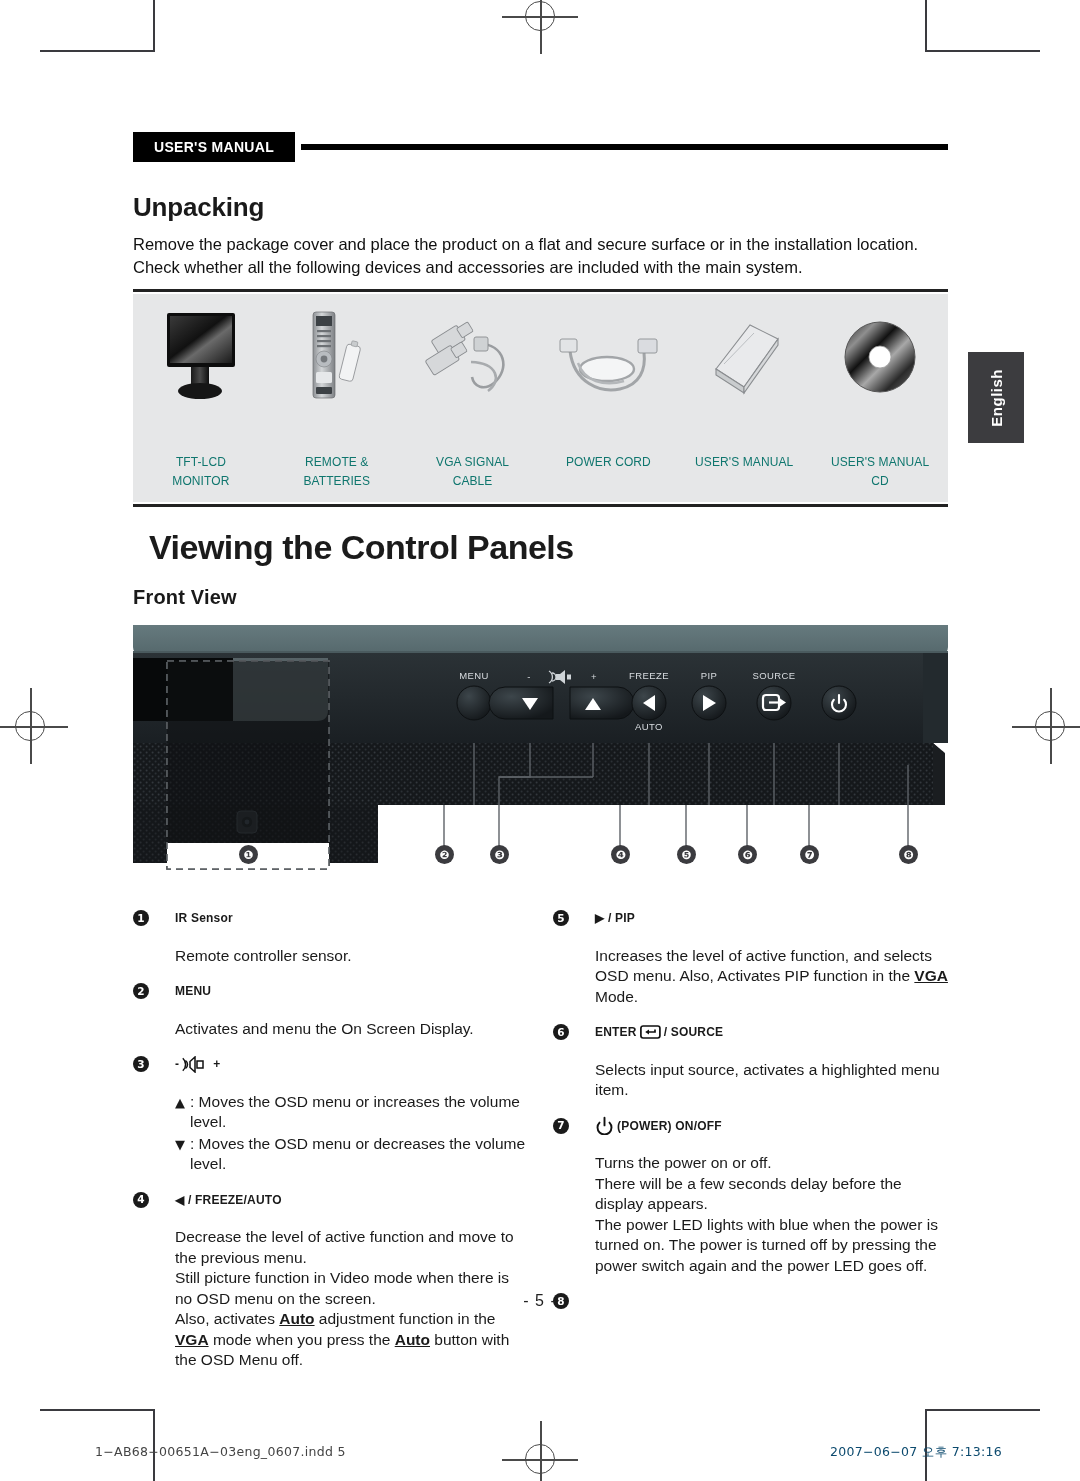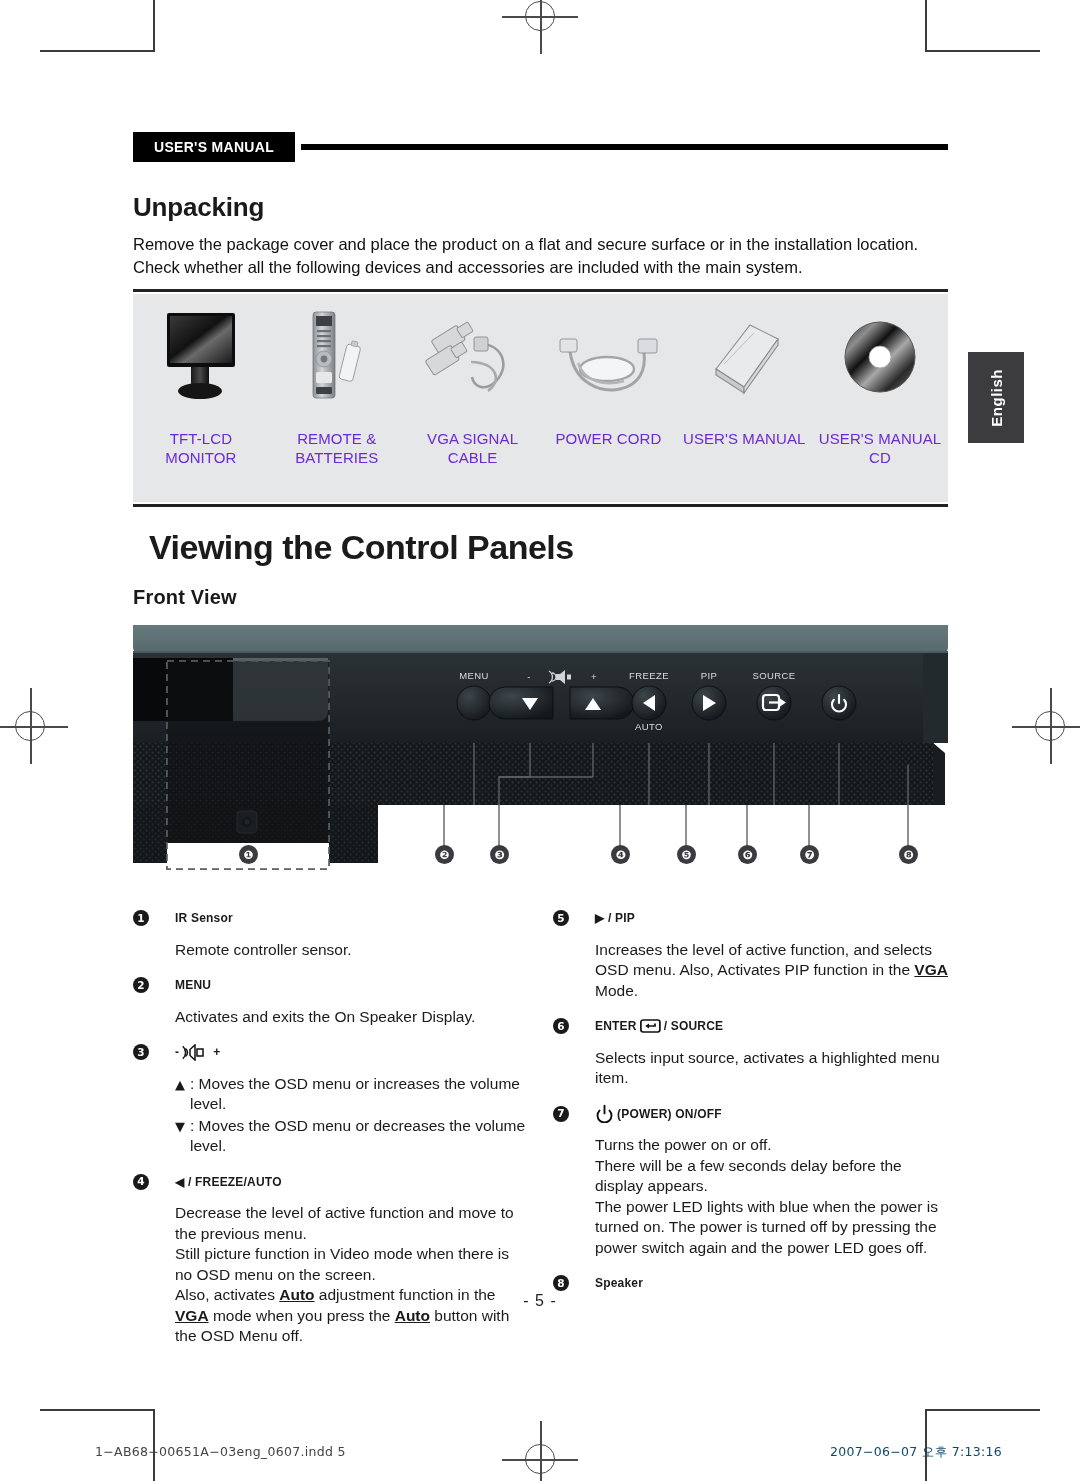--- a/index.html
+++ b/index.html
@@ -39,21 +39,21 @@
   #header-rule { position: absolute; left: 168px; top: 12px; width: 647px; height: 6px; background: #000; }
 
   
   #unpacking-title { position: absolute; left: 133px; top: 192px; font-size: 26px; font-weight: bold; letter-spacing: -.2px; }
   #unpacking-body { position: absolute; left: 133px; top: 233px; width: 790px; font-size: 16.5px; line-height: 23px; color: #111; }
 
   #unpack-box { position: absolute; left: 133px; top: 289px; width: 815px; height: 218px; border-top: 3px solid #222; border-bottom: 3px solid #222; background: #fff; }
   #accessories { position: absolute; left: 133px; top: 294px; width: 815px; height: 208px; background: #e6e7e8; display: flex; }
   .acc-cell { flex: 1; display: flex; flex-direction: column; align-items: center; }
   .acc-art { height: 135px; display: flex; align-items: center; justify-content: center; }
-  .acc-label { font-size: 15px; line-height: 19px; text-align: center; color: #6d28d9; letter-spacing: .1px; }
+  .acc-label { font-size: 12px; line-height: 19px; text-align: center; color: #0f766e; letter-spacing: .1px; margin-top: 24px; }
 
   
   #english-tab {
     position: absolute; left: 968px; top: 352px; width: 56px; height: 91px;
     background: #3c3c3f; color: #fff; font-size: 15px; font-weight: bold;
     display: flex; align-items: center; justify-content: center;
   }
   #english-tab span { writing-mode: vertical-rl; transform: rotate(180deg); letter-spacing: .5px; }
 
   #control-title { position: absolute; left: 133px; top: 528px; font-size: 34px; font-weight: bold; letter-spacing: -.5px; color: #1b1b1b; margin-left: 16px; }
@@ -78,21 +78,21 @@
 
   .item { margin-bottom: 15px; position: relative; padding-left: 42px; }
   .item .marker {
     position: absolute; left: 0; top: 2px;
     width: 16px; height: 16px; border-radius: 50%;
     background: #1a1a1a; color: #fff; font-size: 10.5px; font-weight: bold;
     display: flex; align-items: center; justify-content: center;
     font-family: "DejaVu Sans", sans-serif;
   }
   .item .head { font-weight: bold; font-size: 12px; letter-spacing: .2px; display: flex; align-items: center; gap: 3px; }
-  .item .body { margin-top: 11px; font-size: 15.5px; line-height: 20.5px; }
+  .item .body { margin-top: 17px; font-size: 15.5px; line-height: 20.5px; }
   .item .body b { font-weight: bold; text-decoration: underline; }
   .sub { padding-left: 0; display: flex; gap: 5px; margin-top: 1px; }
   .sub .g { flex: none; font-family: "DejaVu Sans", sans-serif; font-size: 13px; line-height: 21px; }
   .sub .t { flex: 1; }
   .vol-icon { display: inline-flex; align-items: center; vertical-align: middle; }
 
   #page-number { position: absolute; left: 0; top: 1292px; width: 1080px; text-align: center; font-size: 16px; color: #222; letter-spacing: 1px; }
 
   #footer-left  { position: absolute; left: 95px;  top: 1444px; font-size: 12.5px; color: #444; letter-spacing: .3px; font-family: "DejaVu Sans", sans-serif; }
   #footer-right { position: absolute; right: 78px; top: 1444px; font-size: 12.5px; color: #0c4a6e; letter-spacing: .3px; font-family: "DejaVu Sans", sans-serif; text-align: center; }
@@ -427,21 +427,21 @@
           <span>IR Sensor</span>
         </div>
       <div class="body">Remote controller sensor.</div>
     </div>
 
     <div class="item">
       <div class="marker">2</div>
       <div class="head">
           <span>MENU</span>
         </div>
-      <div class="body">Activates and exits the On Speaker Display.</div>
+      <div class="body">Activates and menu the On Screen Display.</div>
     </div>
 
     <div class="item">
       <div class="marker">3</div>
       <div class="head">
         <span>-</span>
         <span class="vol-icon">
           <svg width="28" height="17" viewBox="0 0 28 17">
             <g fill="none" stroke="#111" stroke-width="1.5">
               <path d="M3.5 4.5 a5 5 0 0 1 0 8"></path>
@@ -520,23 +520,20 @@
       </div>
       <div class="body">
         <div>Turns the power on or off.</div>
         <div>There will be a few seconds delay before the display appears.</div>
         <div>The power LED lights with blue when the power is turned on. The power is turned off by pressing the power switch again and the power LED goes off.</div>
       </div>
     </div>
 
     <div class="item">
       <div class="marker">8</div>
-      <div class="head">
-          <span>Speaker</span>
-        </div>
     </div>
 
   </div>
 
   <div id="page-number">- 5 -</div>
   <div id="footer-left">1−AB68−00651A−03eng_0607.indd   5</div>
   <div id="footer-right">2007−06−07   오후 7:13:16</div>
 
 </div>
 

